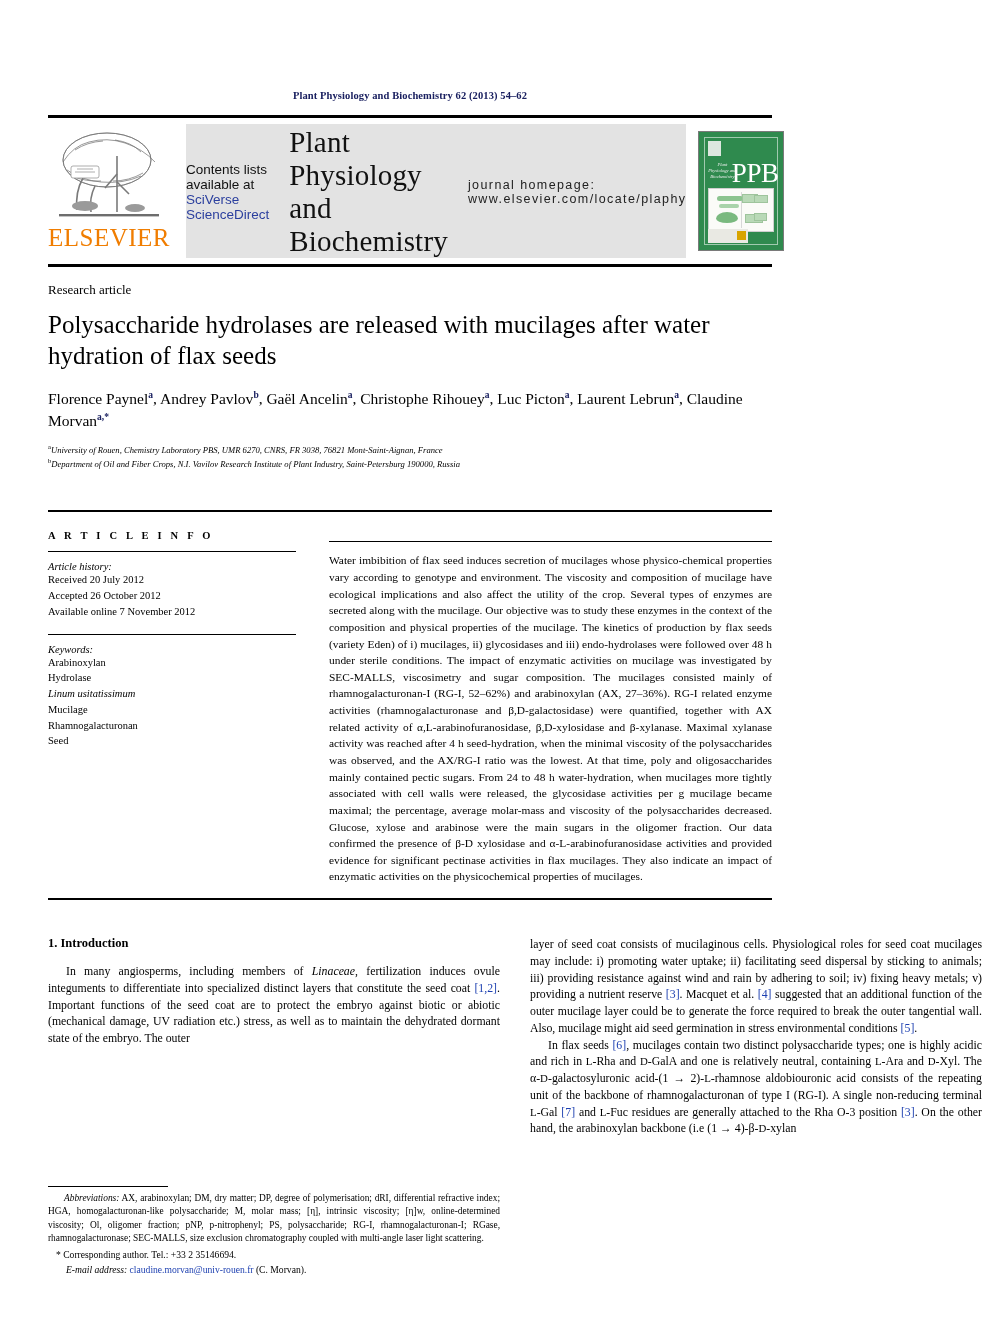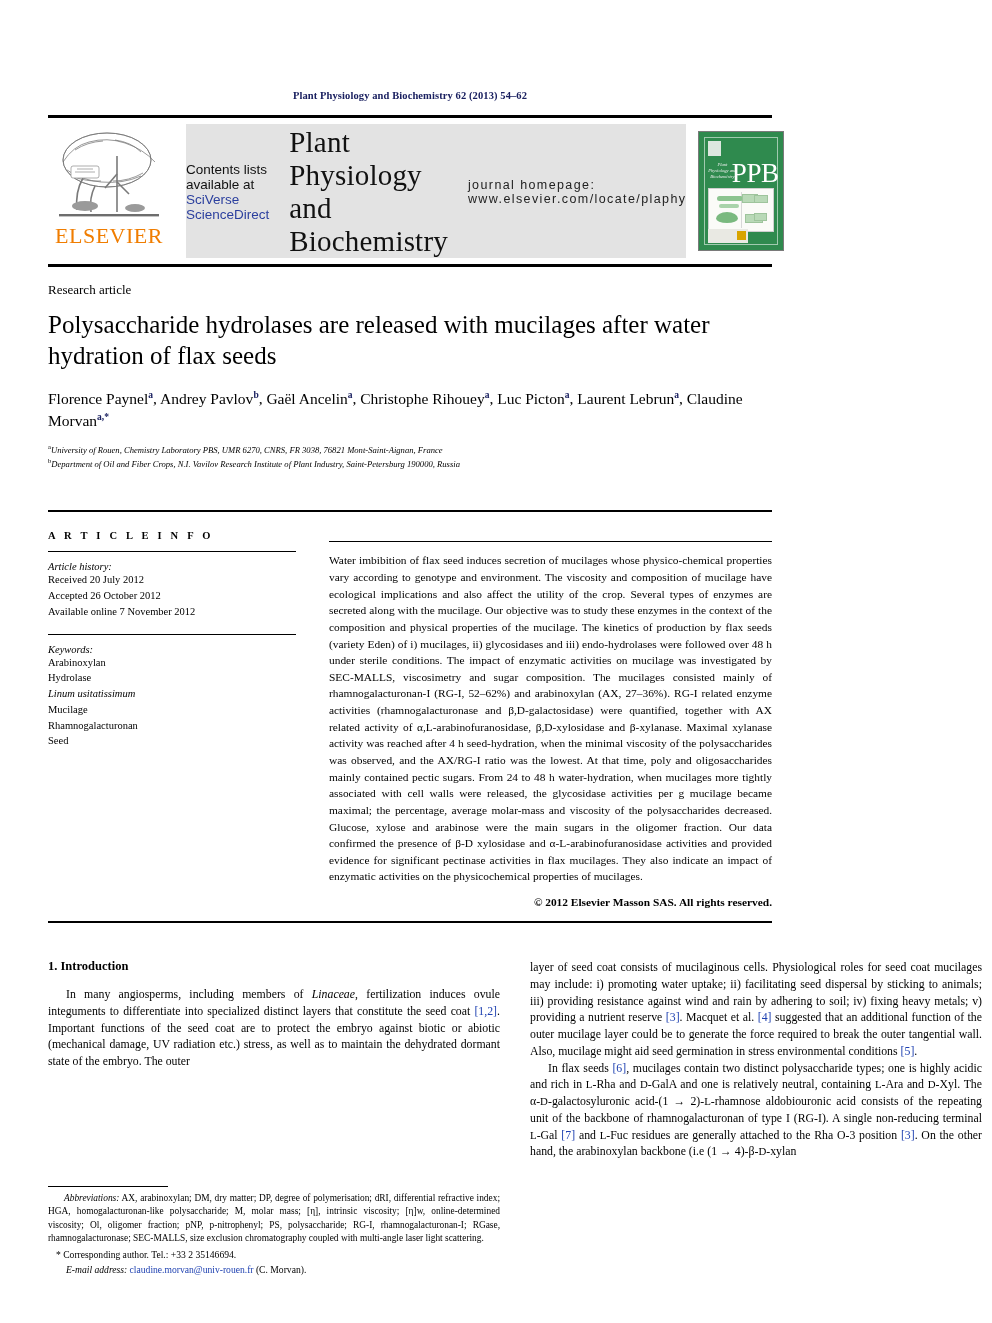--- a/index.html
+++ b/index.html
@@ -49,21 +49,21 @@
     flex: 0 0 122px;
     display: flex;
     flex-direction: column;
     justify-content: flex-start;
     align-items: center;
     padding-top: 2px;
   }
   .tree-logo { width: 108px; height: 98px; display:block; }
   .elsevier-word {
     font-family: "Liberation Serif", serif;
-    font-size: 22px;
+    font-size: 25px;
     letter-spacing: 0.5px;
     color: #f07d00;
     line-height: 1;
     margin-top: 1px;
   }
   .banner {
     flex: 1 1 auto;
     background: #e3e3e3;
     margin: 0 8px 0 16px;
     display: flex;
@@ -416,21 +416,20 @@
       <div class="kw-line">Hydrolase</div>
       <div class="kw-line ital">Linum usitatissimum</div>
       <div class="kw-line">Mucilage</div>
       <div class="kw-line">Rhamnogalacturonan</div>
       <div class="kw-line">Seed</div>
     </div>
 
     <div class="col-abstract">
       <div class="abstract-rule"></div>
       <div class="abstract-body">Water imbibition of flax seed induces secretion of mucilages whose physico-chemical properties vary according to genotype and environment. The viscosity and composition of mucilage have ecological implications and also affect the utility of the crop. Several types of enzymes are secreted along with the mucilage. Our objective was to study these enzymes in the context of the composition and physical properties of the mucilage. The kinetics of production by flax seeds (variety Eden) of i) mucilages, ii) glycosidases and iii) endo-hydrolases were followed over 48 h under sterile conditions. The impact of enzymatic activities on mucilage was investigated by SEC-MALLS, viscosimetry and sugar composition. The mucilages consisted mainly of rhamnogalacturonan-I (RG-I, 52–62%) and arabinoxylan (AX, 27–36%). RG-I related enzyme activities (rhamnogalacturonase and β,D-galactosidase) were quantified, together with AX related activity of α,L-arabinofuranosidase, β,D-xylosidase and β-xylanase. Maximal xylanase activity was reached after 4 h seed-hydration, when the minimal viscosity of the polysaccharides was observed, and the AX/RG-I ratio was the lowest. At that time, poly and oligosaccharides mainly contained pectic sugars. From 24 to 48 h water-hydration, when mucilages more tightly associated with cell walls were released, the glycosidase activities per g mucilage became maximal; the percentage, average molar-mass and viscosity of the polysaccharides decreased. Glucose, xylose and arabinose were the main sugars in the oligomer fraction. Our data confirmed the presence of β-D xylosidase and α-L-arabinofuranosidase activities and provided evidence for significant pectinase activities in flax mucilages. They also indicate an impact of enzymatic activities on the physicochemical properties of mucilages.</div>
-      <div class="copyright">© 2012 Elsevier Masson SAS. All rights reserved.</div>
     </div>
   </div>
 
   <div class="abstract-bottom-rule"></div>
 
   <div class="body-cols">
     <div class="bcol">
       <h2 class="secnum">1.  Introduction</h2>
       <p class="para">In many angiosperms, including members of <i>Linaceae</i>, fertilization induces ovule integuments to differentiate into specialized distinct layers that constitute the seed coat <span class="cite">[1,2]</span>. Important functions of the seed coat are to protect the embryo against biotic or abiotic (mechanical damage, UV radiation etc.) stress, as well as to maintain the dehydrated dormant state of the embryo. The outer</p>
     </div>

